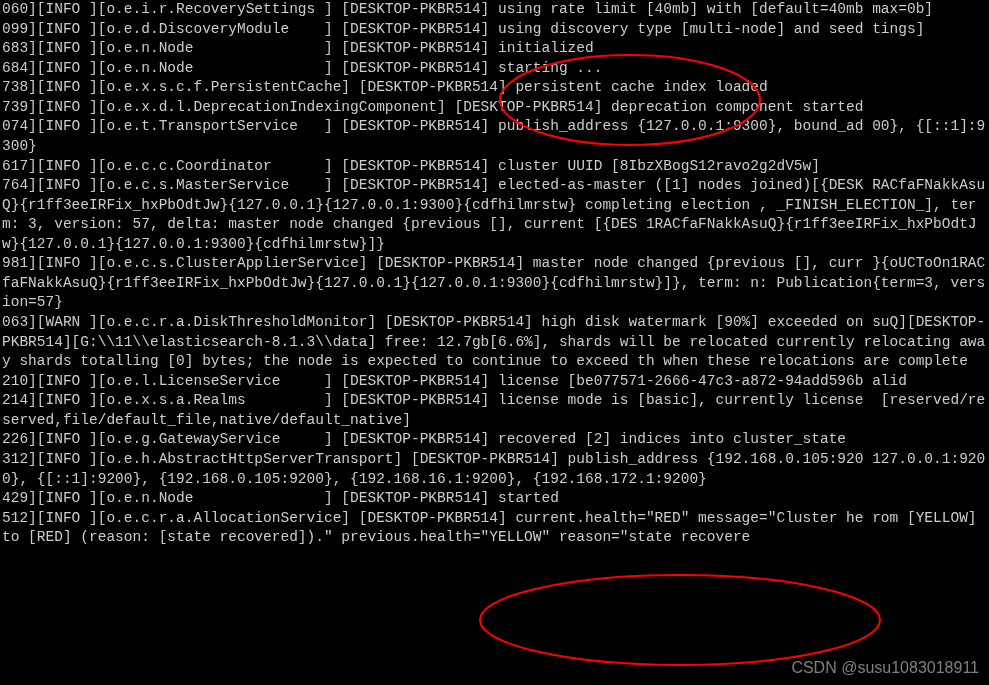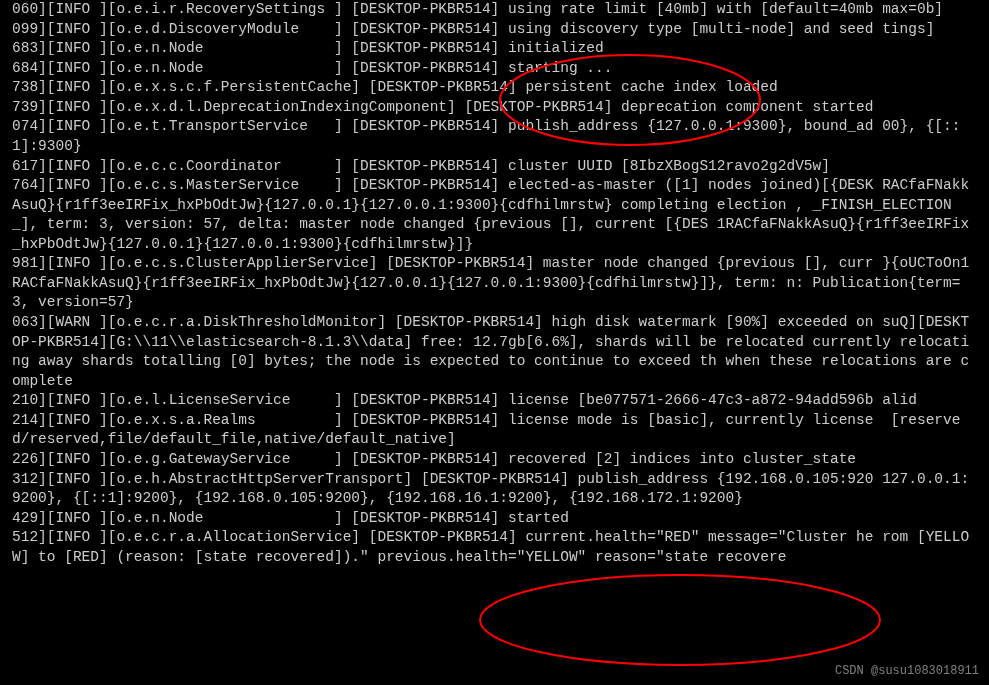--- a/index.html
+++ b/index.html
@@ -11,32 +11,32 @@
     font-size: 14.5px;
     line-height: 1.35;
     width: 989px;
     height: 685px;
     overflow: hidden;
     position: relative;
   }
   .terminal {
     white-space: pre-wrap;
     word-break: break-all;
-    padding: 0 12px;
+    padding: 0 2px;
   }
   .line {
     display: block;
   }
   .watermark {
     position: absolute;
     right: 10px;
     bottom: 6px;
     color: #aaa;
-    font-size: 12px;
-    font-family: Liberation Mono, monospace;
+    font-size: 16px;
+    font-family: Liberation Sans, sans-serif;
     opacity: .75;
   }
   svg.annot {
     position: absolute;
     left: 0;
     top: 0;
     width: 989px;
     height: 685px;
     pointer-events: none;
   }

